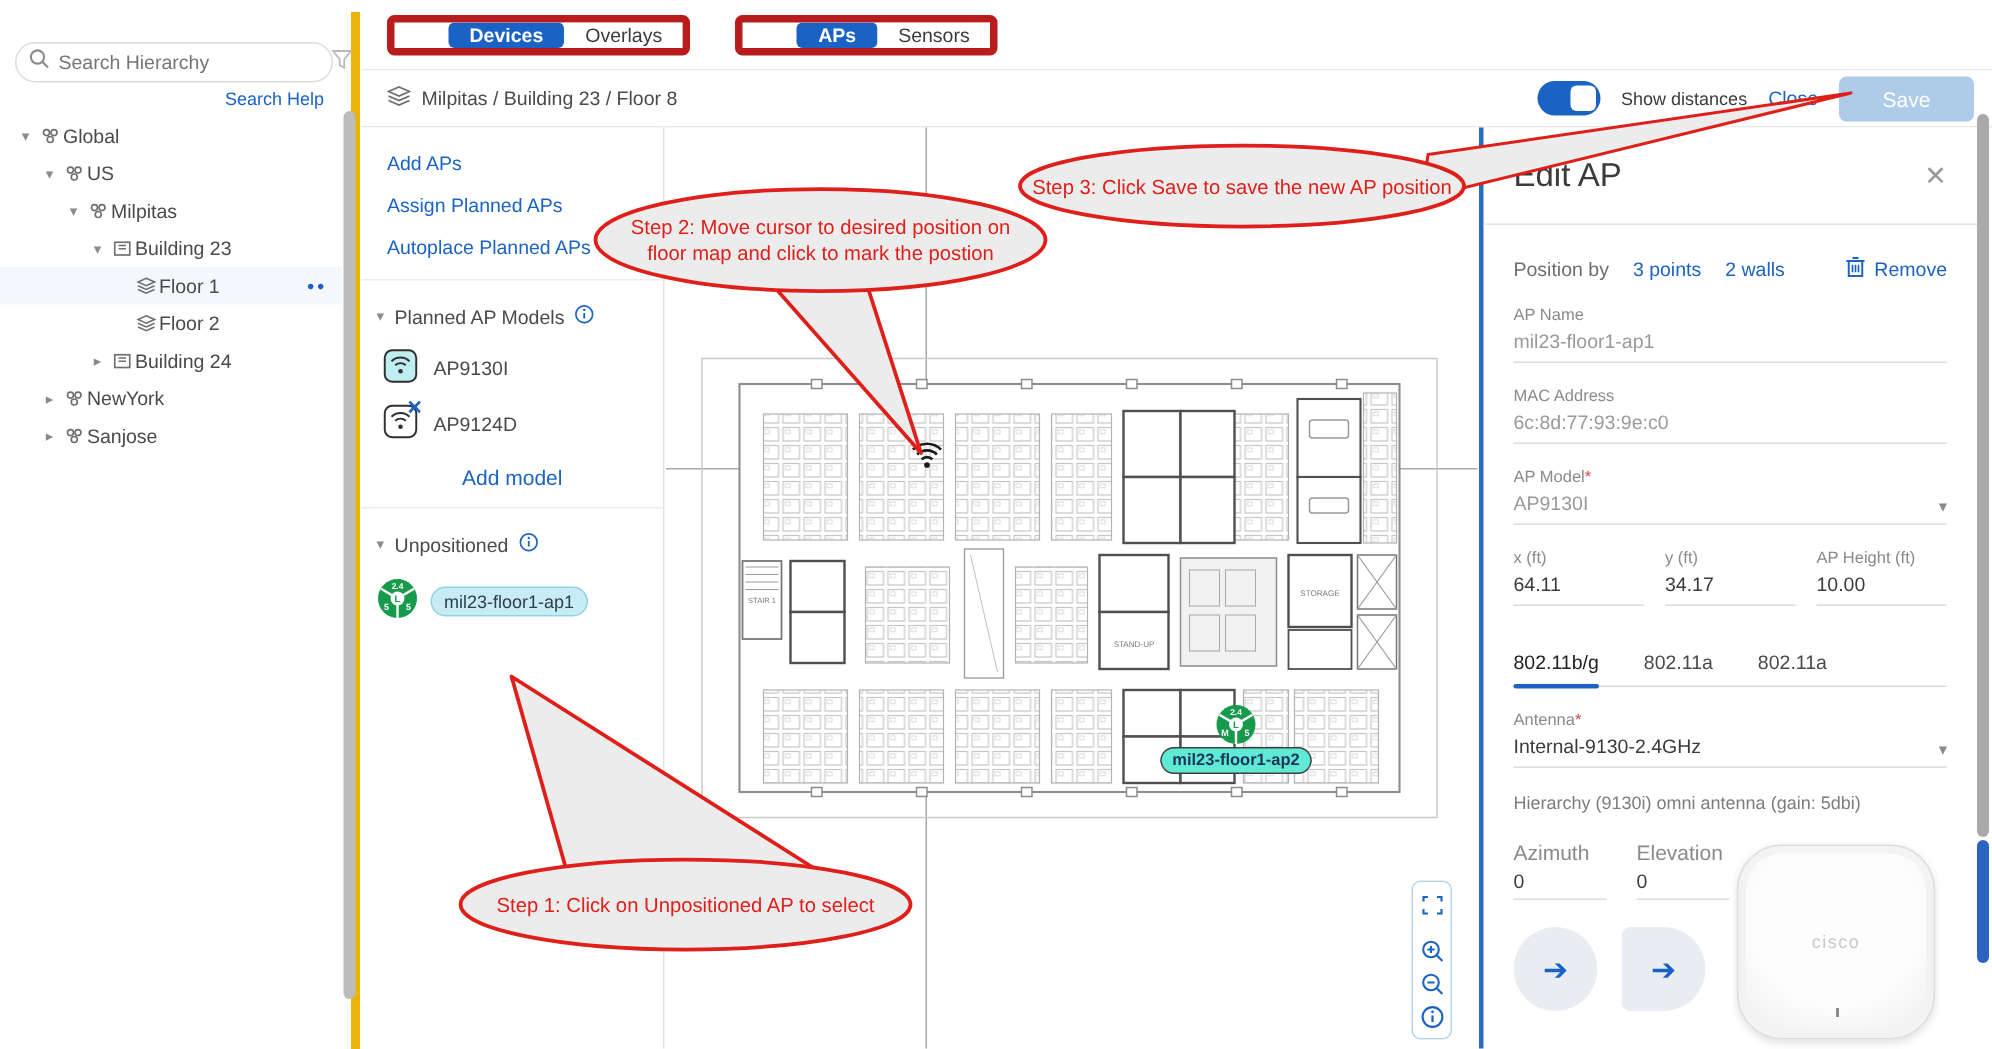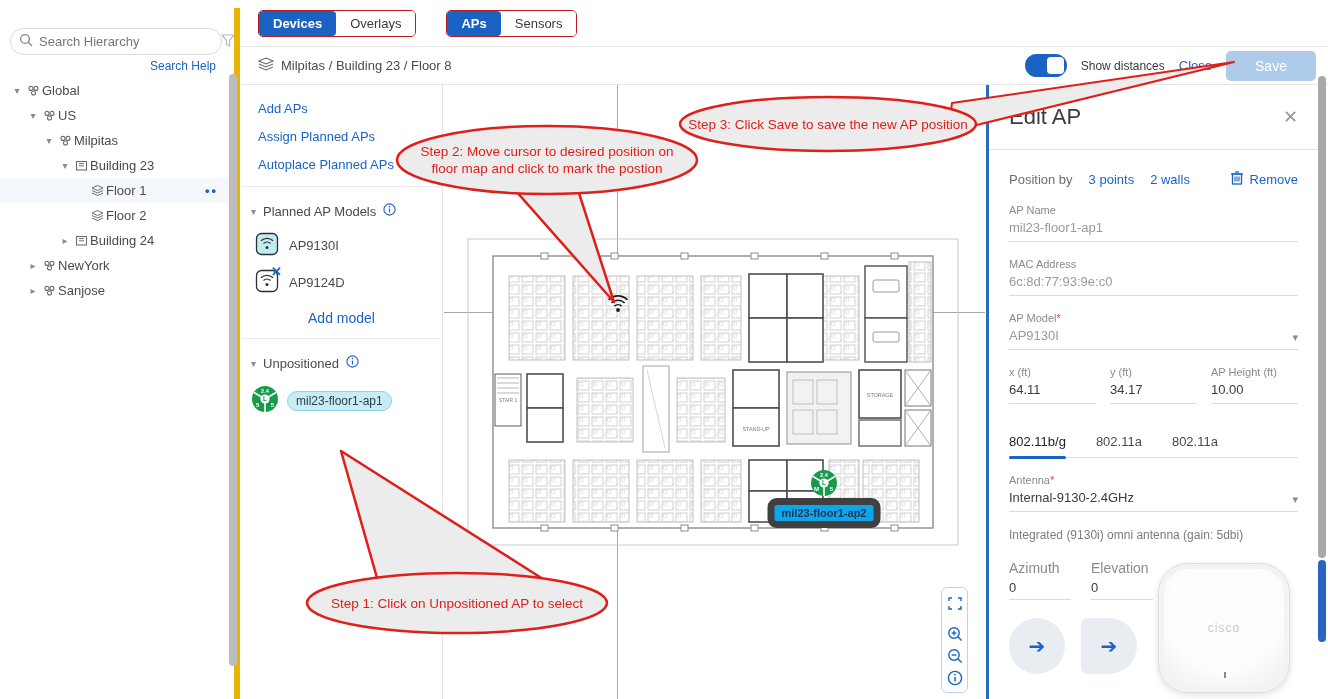--- a/index.html
+++ b/index.html
@@ -24,21 +24,21 @@
   .trow.sel { background:#f4f8fc; }
   .p0{padding-left:10px}.p1{padding-left:26px}.p2{padding-left:42px}
   .p3{padding-left:58px}.p4{padding-left:88px}
   .dots { position:absolute; right:10px; color:#1a63c5; font-weight:bold; letter-spacing:2px; font-size:13px; }
   #side-scroll { position:absolute; left:229px; top:66px; width:8px; height:592px;
     background:#bcbcbc; border-radius:4px; }
 
   
   #topbar { position:absolute; left:241px; top:0; width:1087px; height:47px;
     background:#fff; border-bottom:1px solid #e7e7e7; display:flex; align-items:center; }
-  .seg { display:flex; margin-left:17px; border:1px solid #b91c1c; border-radius:5px; overflow:hidden; height:27px; }
+  .seg { display:flex; margin-left:17px; border:5px solid #b91c1c; border-radius:5px; overflow:hidden; height:27px;padding-left:36px; }
   .seg > div { padding:0 14px; font-size:13px; display:flex; align-items:center; background:#fff; color:#3b3b3b; cursor:pointer; }
   .seg > div.on { background:#1a63c5; color:#fff; font-weight:bold; border-radius:4px; }
   #crumbbar { position:absolute; left:241px; top:47px; width:1087px; height:38px;
     background:#fff; border-bottom:1px solid #e7e7e7; display:flex; align-items:center; }
   #crumb { margin-left:17px; display:flex; align-items:center; gap:7px; font-size:13px; color:#4a4a4a; }
   #crumb-actions { position:absolute; right:12px; display:flex; align-items:center; gap:14px; }
   #dist-toggle { width:42px; height:23px; border-radius:12px; background:#1a63c5; position:relative; cursor:pointer; }
   #dist-toggle .knob { position:absolute; right:3px; top:3px; width:17px; height:17px;
     background:#fff; border-radius:4px; }
   #show-dist { font-size:12px; color:#3b3b3b; }
@@ -62,21 +62,21 @@
     font-size:12px; padding:2px 8px; cursor:pointer; white-space:nowrap; }
 
   
   #map { position:absolute; left:444px; top:85px; width:541px; height:614px; background:#fff; cursor:crosshair; }
   #vline { position:absolute; left:173px; top:0; width:1px; height:614px; background:#a8a8a8; }
   #hline { position:absolute; left:0; top:227px; width:541px; height:1px; background:#a8a8a8; }
   #plan { position:absolute; left:21px; top:151px; }
   #wifi-cursor { position:absolute; left:163px; top:209px; }
   #map-ap { position:absolute; left:366px; top:384px; }
   #map-ap-label { position:absolute; left:380px; top:413px; transform:translateX(-50%);
-    background:#0ea5e9; border:7px solid #404040; color:#1d3557; font-weight:bold;
+    background:#5eead4; border:1px solid #404040; color:#1d3557; font-weight:bold;
     font-size:11px; border-radius:9px; padding:2px 7px; white-space:nowrap; }
   #map-ctrls { position:absolute; left:497px; top:502px; width:27px; height:106px;
     border:1px solid #b9d4ee; border-radius:6px; background:#fff;
     display:flex; flex-direction:column; align-items:center; padding-top:6px; gap:4px; }
   #map-ctrls .mc { width:18px; height:18px; display:flex; align-items:center; justify-content:center; cursor:pointer; }
   #map-ctrls .sp { flex:1; }
 
   
   #edit { position:absolute; left:986px; top:85px; width:332px; height:614px; background:#fff;
     border-left:3px solid #2a6bbf; padding:0 20px; }
@@ -569,21 +569,21 @@
     <div class="tab on">802.11b/g</div>
     <div class="tab">802.11a</div>
     <div class="tab">802.11a</div>
   </div>
 
   <div class="fld">
     <div class="lab"><span>Antenna</span><span class="req">*</span></div>
     <div class="val dark">Internal-9130-2.4GHz</div>
     <span class="chevd">▾</span>
   </div>
-  <div id="ant-desc">Integrated (9130i) omni antenna (gain: 5dbi)</div>
+  <div id="ant-desc">Hierarchy (9130i) omni antenna (gain: 5dbi)</div>
 
   <div id="az-row">
     <div class="mini">
       <div class="lab">Azimuth</div>
       <div class="val">0</div>
     </div>
     <div class="mini">
       <div class="lab">Elevation</div>
       <div class="val">0</div>
     </div>

